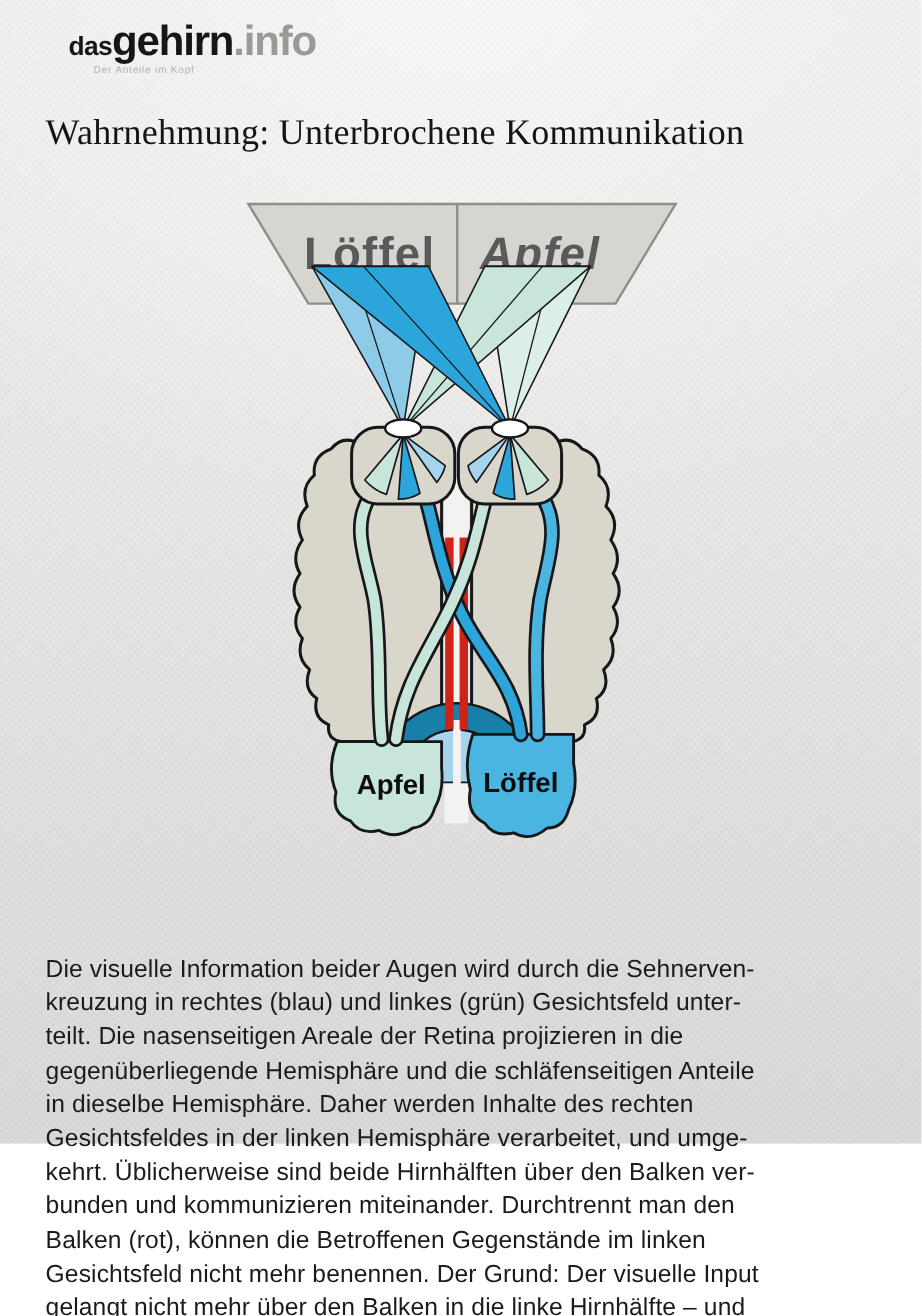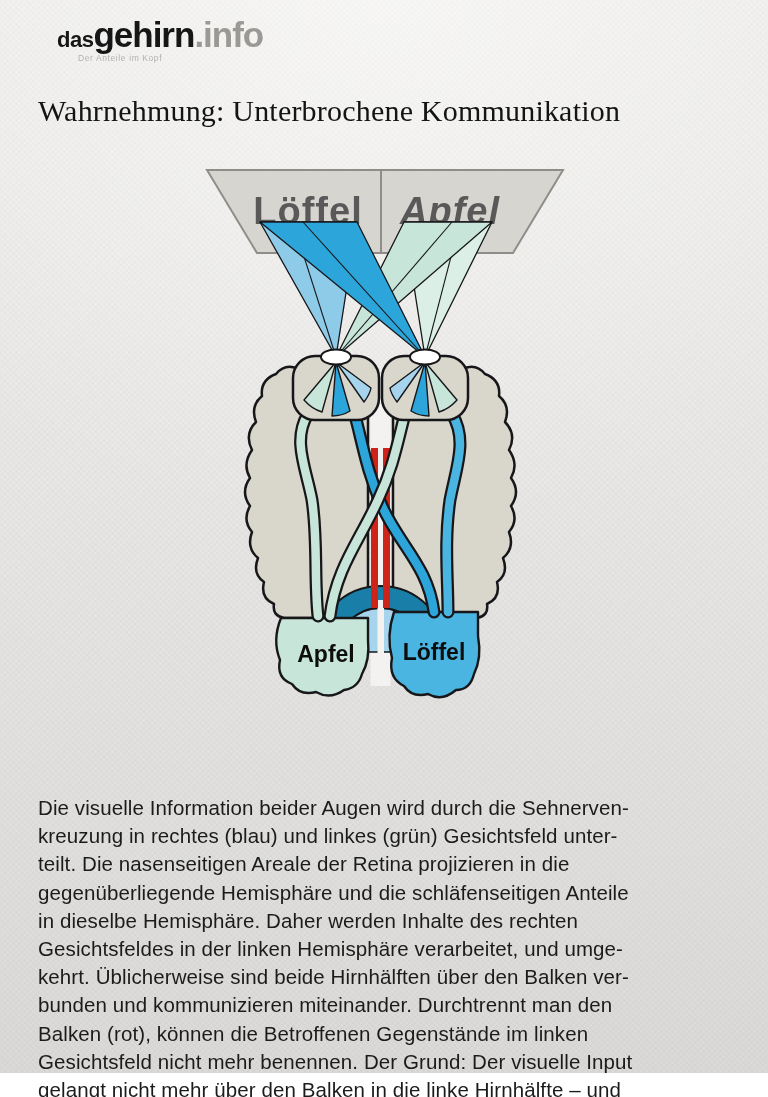--- a/index.html
+++ b/index.html
@@ -2,21 +2,21 @@
 <html><head>
 <meta charset="utf-8">
 <style>
   html,body{margin:0;padding:0;}
   body{
     width:768px;height:1097px;
     font-family:"Liberation Sans", sans-serif;
     overflow:hidden;
   }
   .page{
-    position:relative;width:768px;height:1073px;
+    position:relative;width:768px;height:953px;
     background:
       radial-gradient(130% 80% at 50% 0%, rgba(255,255,255,.55), rgba(255,255,255,0) 62%),
       repeating-linear-gradient(45deg, rgba(0,0,0,.016) 0 2px, rgba(255,255,255,0) 2px 4px),
       repeating-linear-gradient(-45deg, rgba(0,0,0,.016) 0 2px, rgba(255,255,255,0) 2px 4px),
       linear-gradient(180deg,#efeeec 0%,#e9e8e6 45%,#dbdad8 100%);
   }
   .logo{position:absolute;left:57px;top:17px;line-height:1;white-space:nowrap;}
   .logo .das{font-weight:bold;font-size:22px;color:#161616;letter-spacing:-0.5px;}
   .logo .gehirn{font-weight:bold;font-size:35px;color:#161616;letter-spacing:-1px;}
   .logo .info{font-weight:bold;font-size:35px;color:#9a9995;letter-spacing:-1px;}

